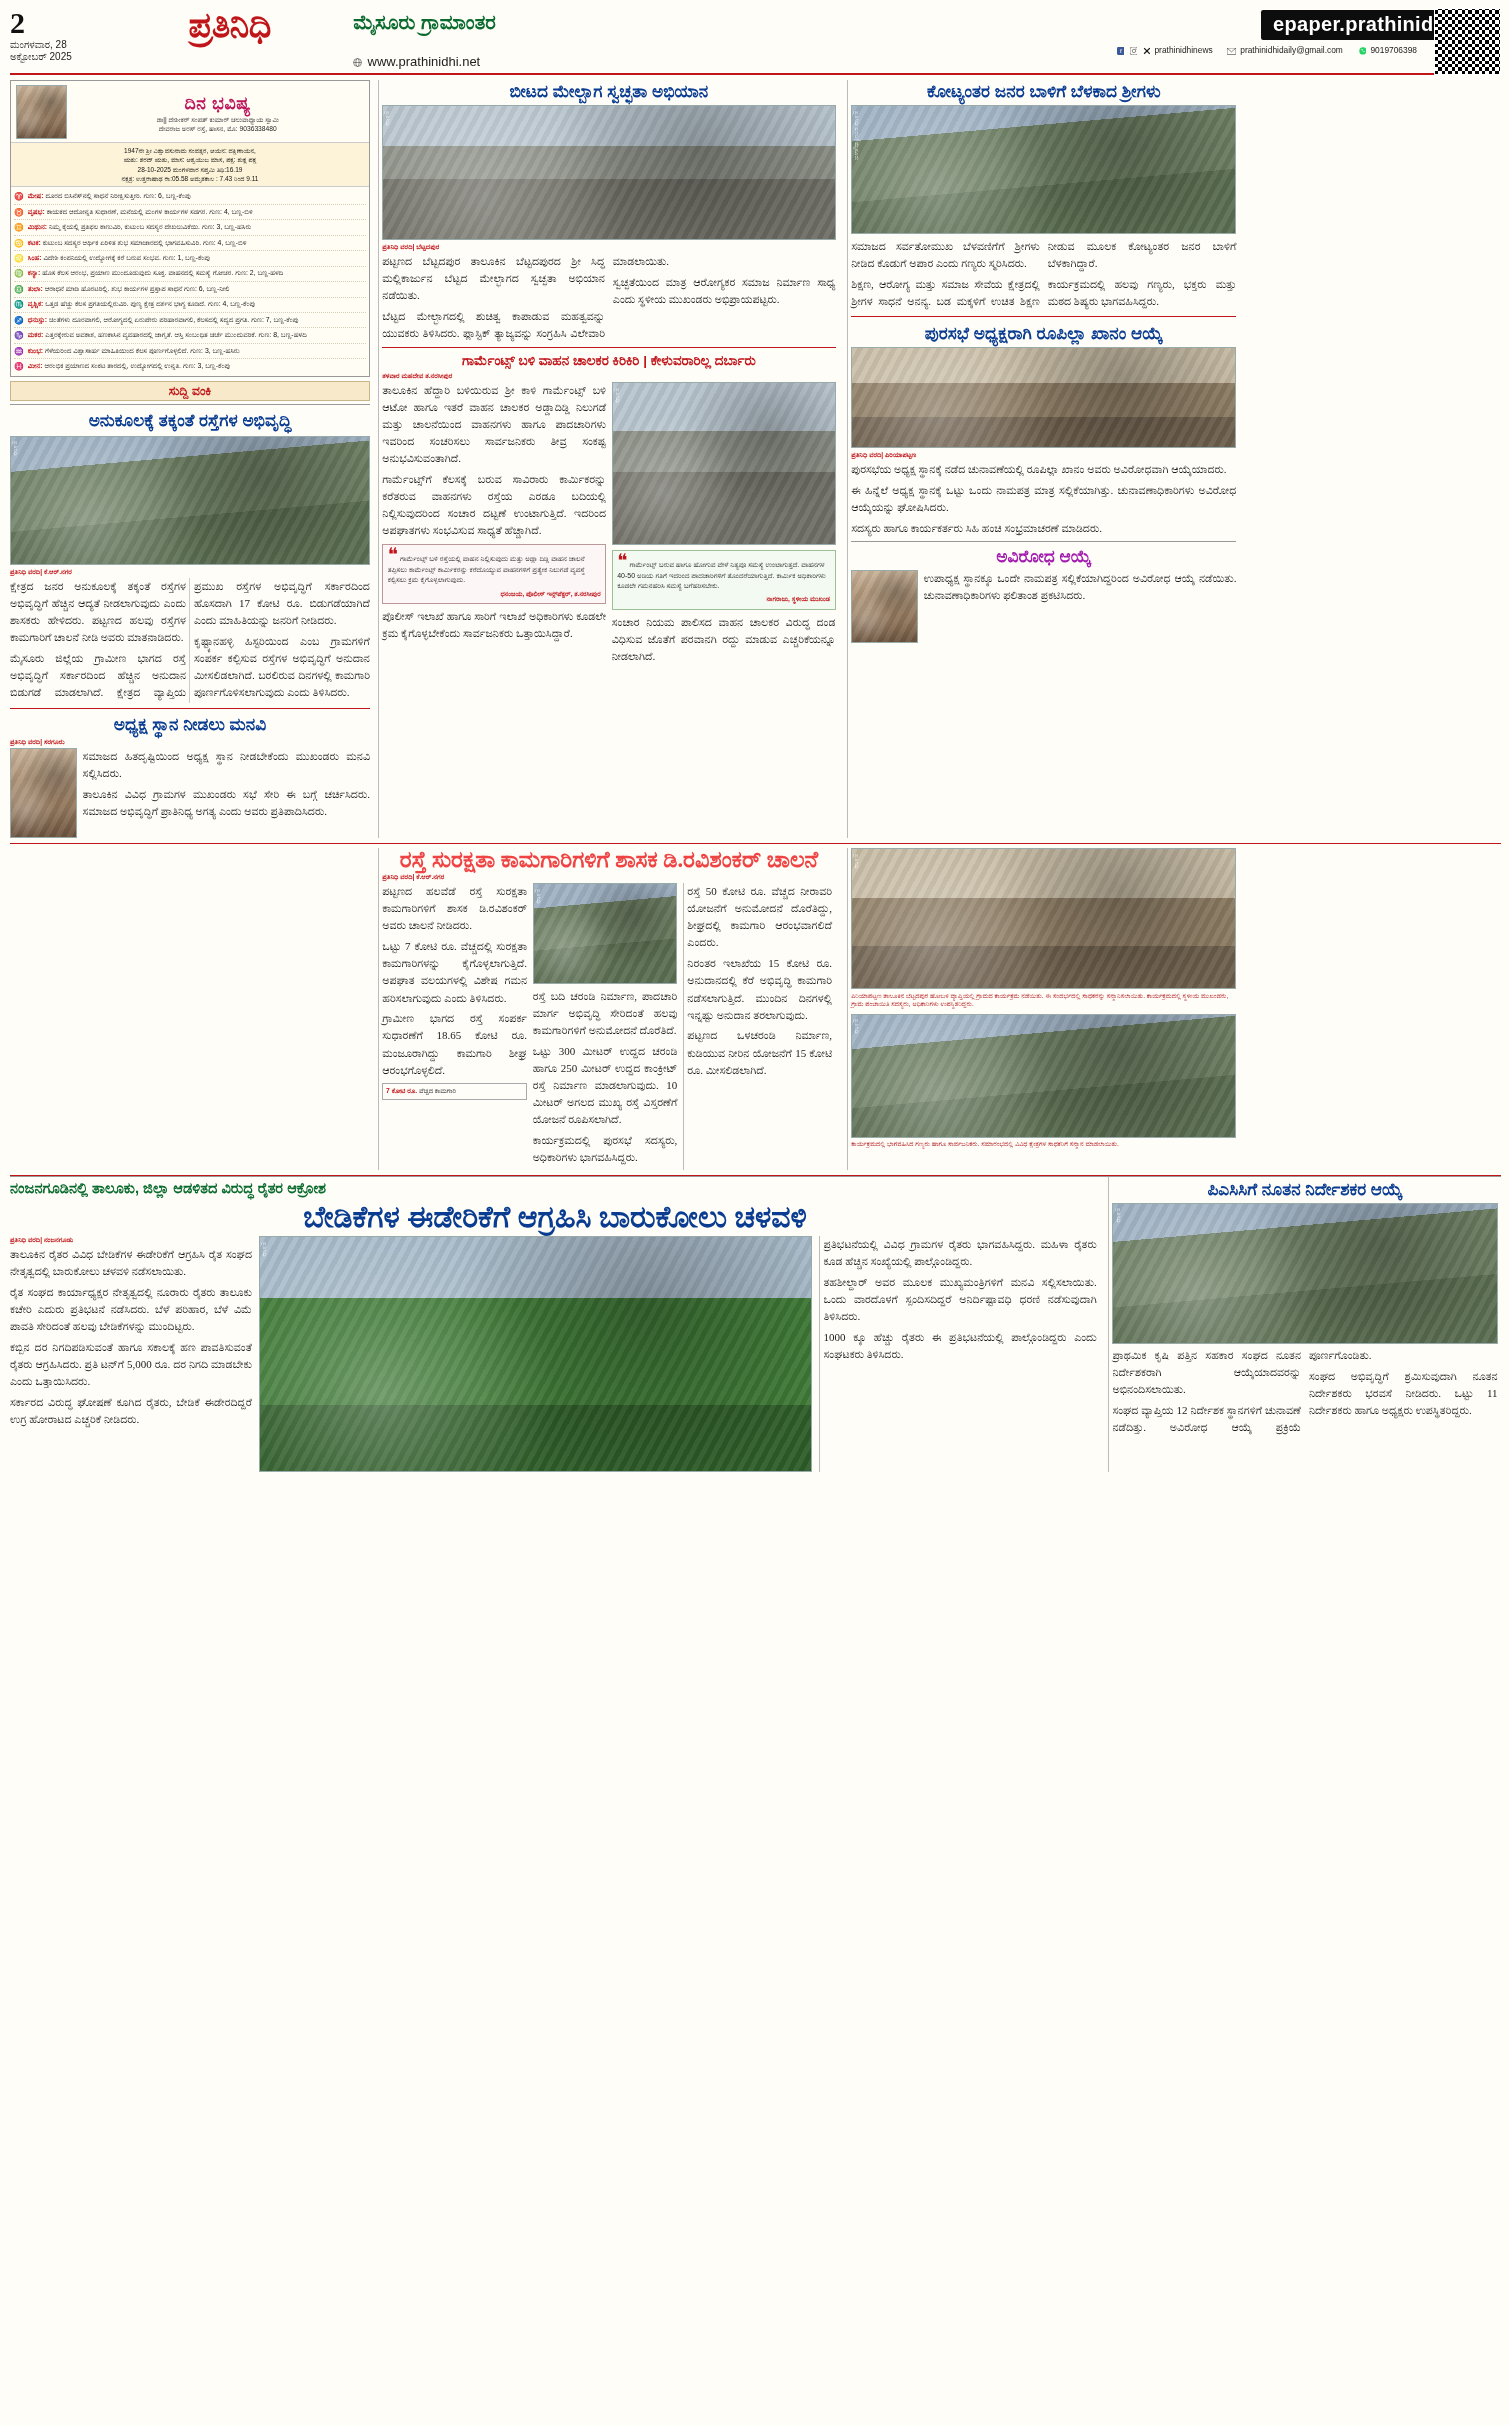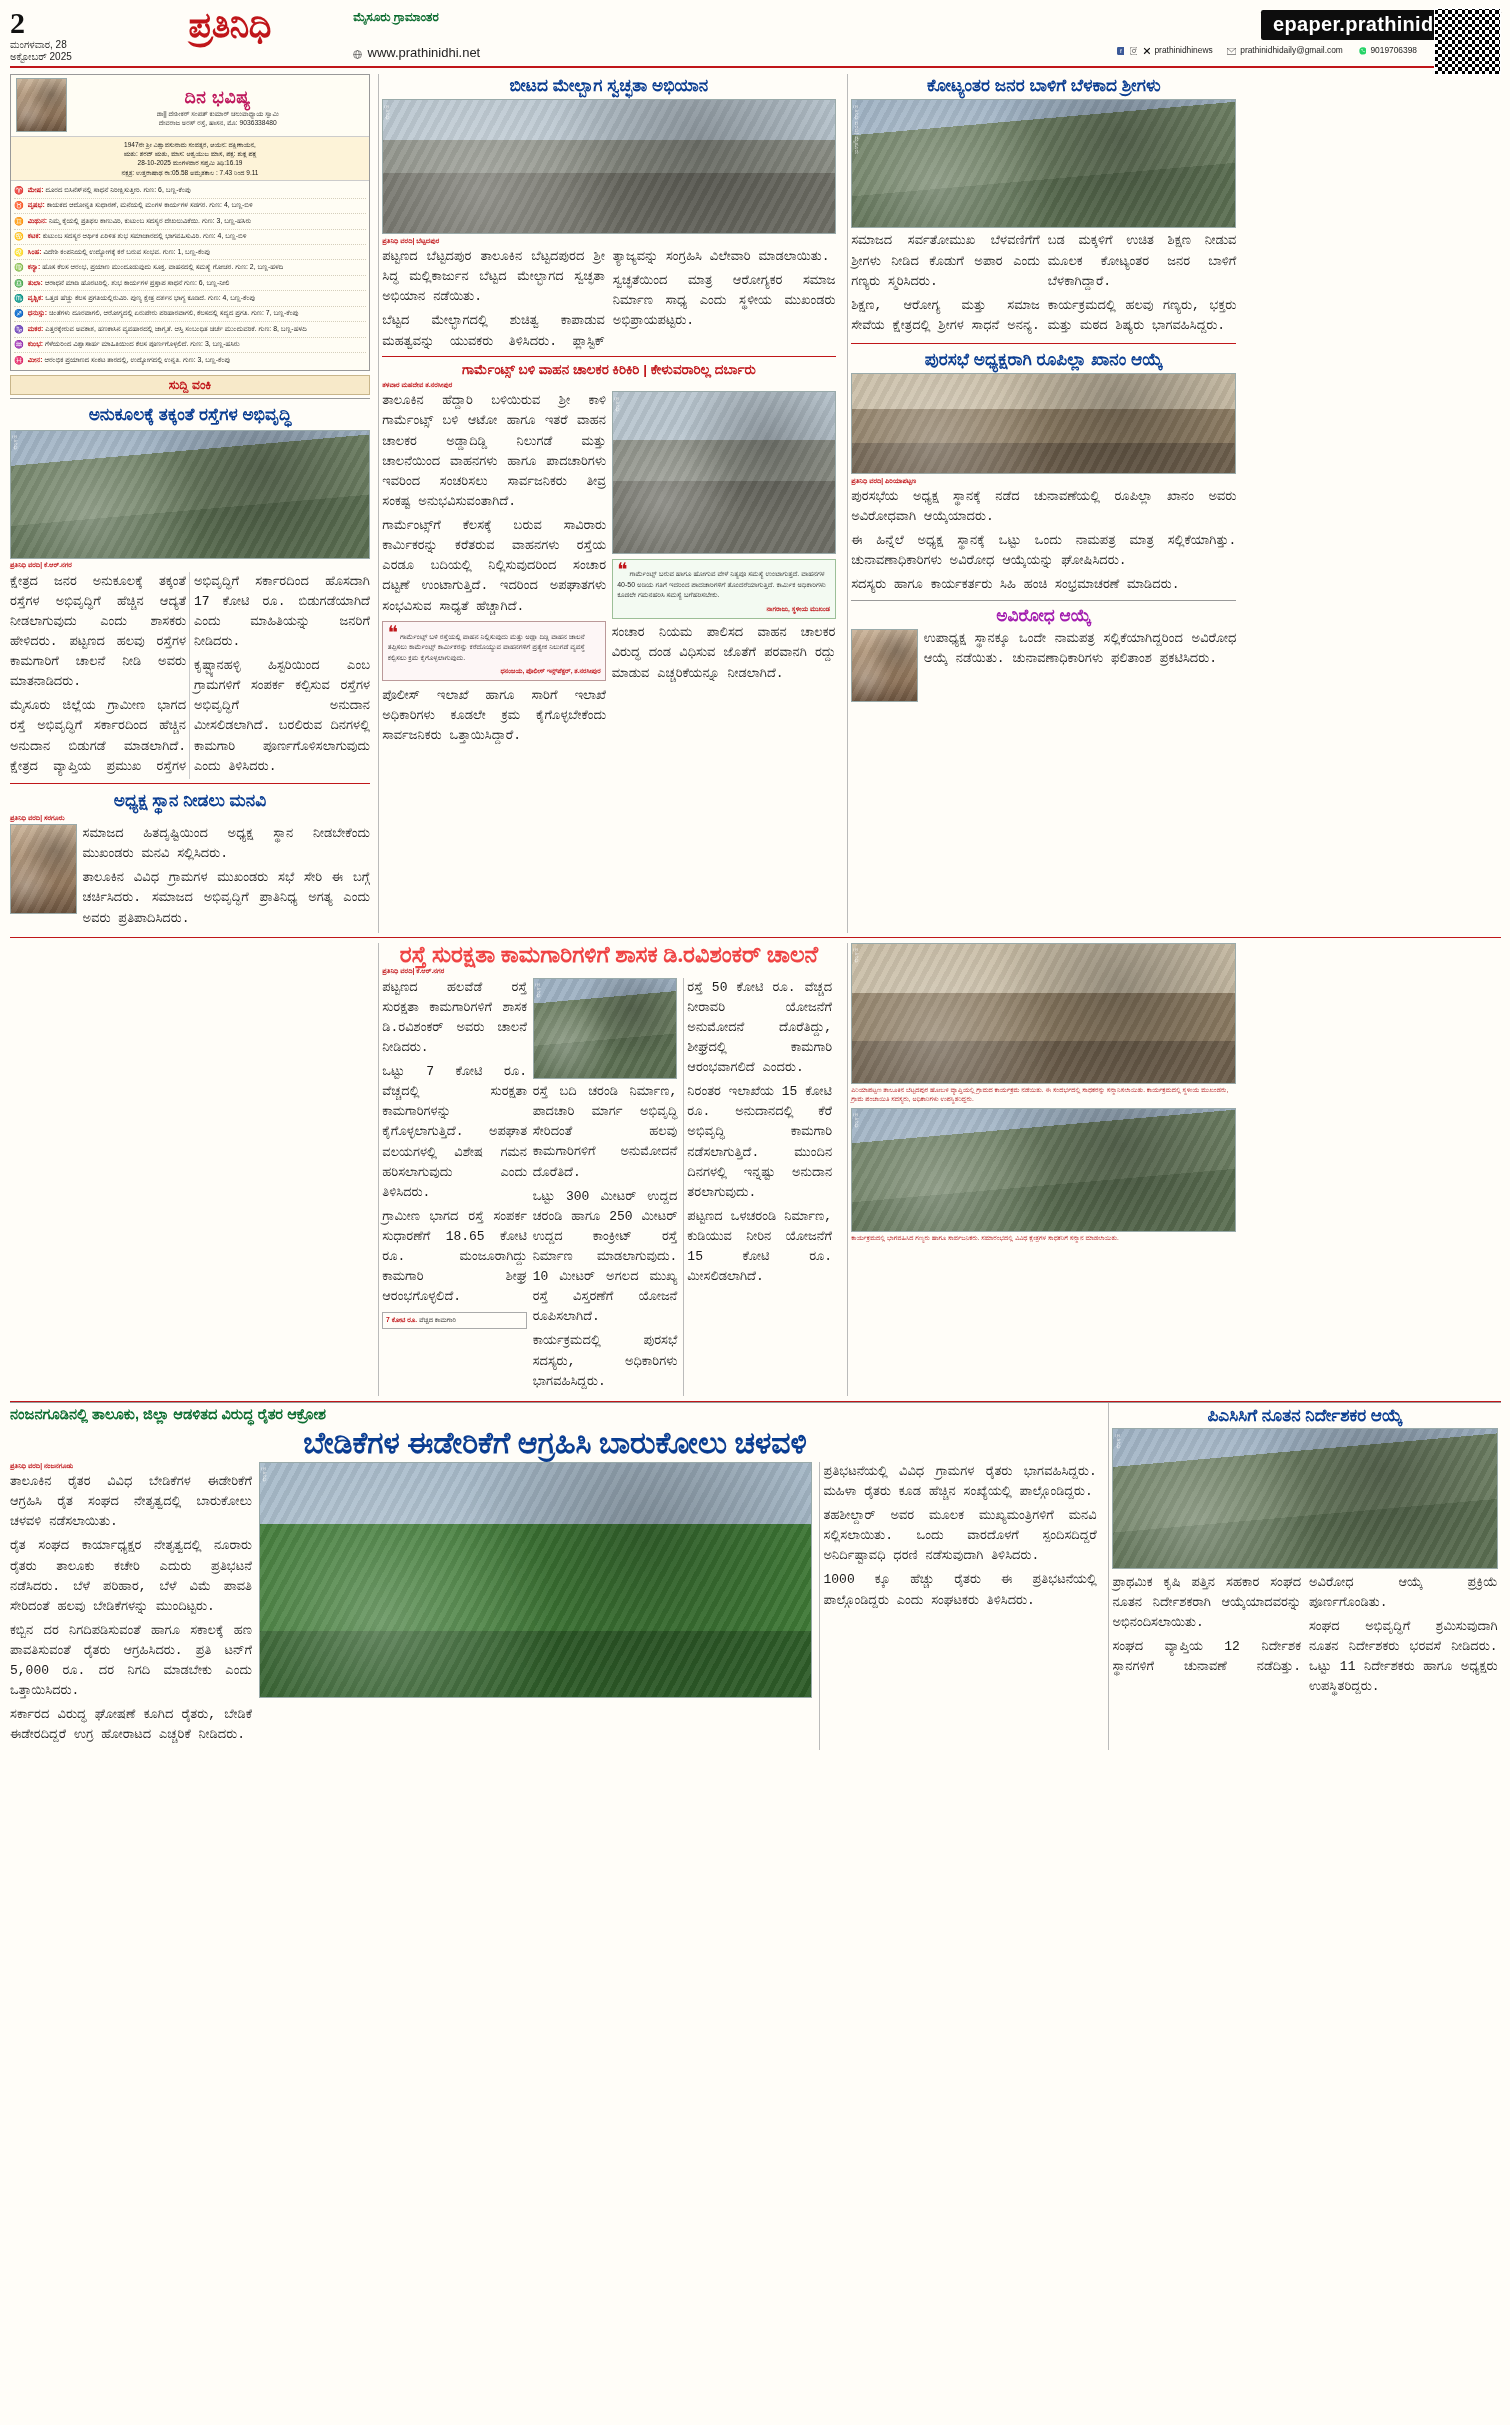--- a/index.html
+++ b/index.html
@@ -39,21 +39,21 @@
   .mh-title .logo {
     font-size: 35px;
     font-weight: bold;
     color: #c0161a;
     line-height: 1;
     font-family: "Liberation Serif", serif;
     letter-spacing: -0.6px;
   }
   .mh-mid { flex: 0 0 185px; padding-top: 3.4px; }
   .mh-mid .edition {
-    color: #0a6b2e; font-size: 12px; font-weight: bold; line-height:1.1;
+    color: #0a6b2e; font-size: 20px; font-weight: bold; line-height:1.1;
   }
   .mh-mid .site { font-size: 13px; color:#222; margin-top: 21px; }
   .mh-right { flex: 1; text-align: right; padding-top: 2.2px; position: relative; }
   .mh-epaper {
     display:inline-block;
     background:#0d0d0d; color:#fff; font-size: 20px; font-weight:bold;
     padding: 3.4px 12.4px; border-radius: 2.2px; letter-spacing: 0.3px;
   }
   .mh-contacts {
     margin-top: 5.6px; font-size: 8.4px; color:#222;
@@ -81,22 +81,22 @@
 
   .sec-head {
     text-align:center; font-weight:bold; color:#0a3d91;
     font-size: 17px; line-height:1.15; padding: 2.2px 0 3.4px 0;
   }
   .sec-head.red { color:#a21caf; }
   .rule { border-top: 0.6px solid #999; margin: 3.4px 0; }
   .rule-thick { border-top: 1.7px solid #c0161a; margin: 4.5px 0; }
 
   .kn {
-    font-size: 13px; line-height: 1.55; text-align: justify; color:#1a1a1a;
-    font-family: Liberation Mono, monospace;
+    font-size: 11px; line-height: 1.55; text-align: justify; color:#1a1a1a;
+    font-family: Liberation Serif, serif;
   }
   .kn p { margin: 0 0 3.9px 0; }
   .byline { color:#c0161a; font-size: 6.7px; font-weight:bold; margin-bottom:2.2px; }
 
   .photo {
     background: linear-gradient(160deg,#8fa9bd,#6b839a 40%,#55707f 70%,#7d8f79);
     position: relative; overflow: hidden;
     border: 0.6px solid #9aa;
   }
   .photo::after{

